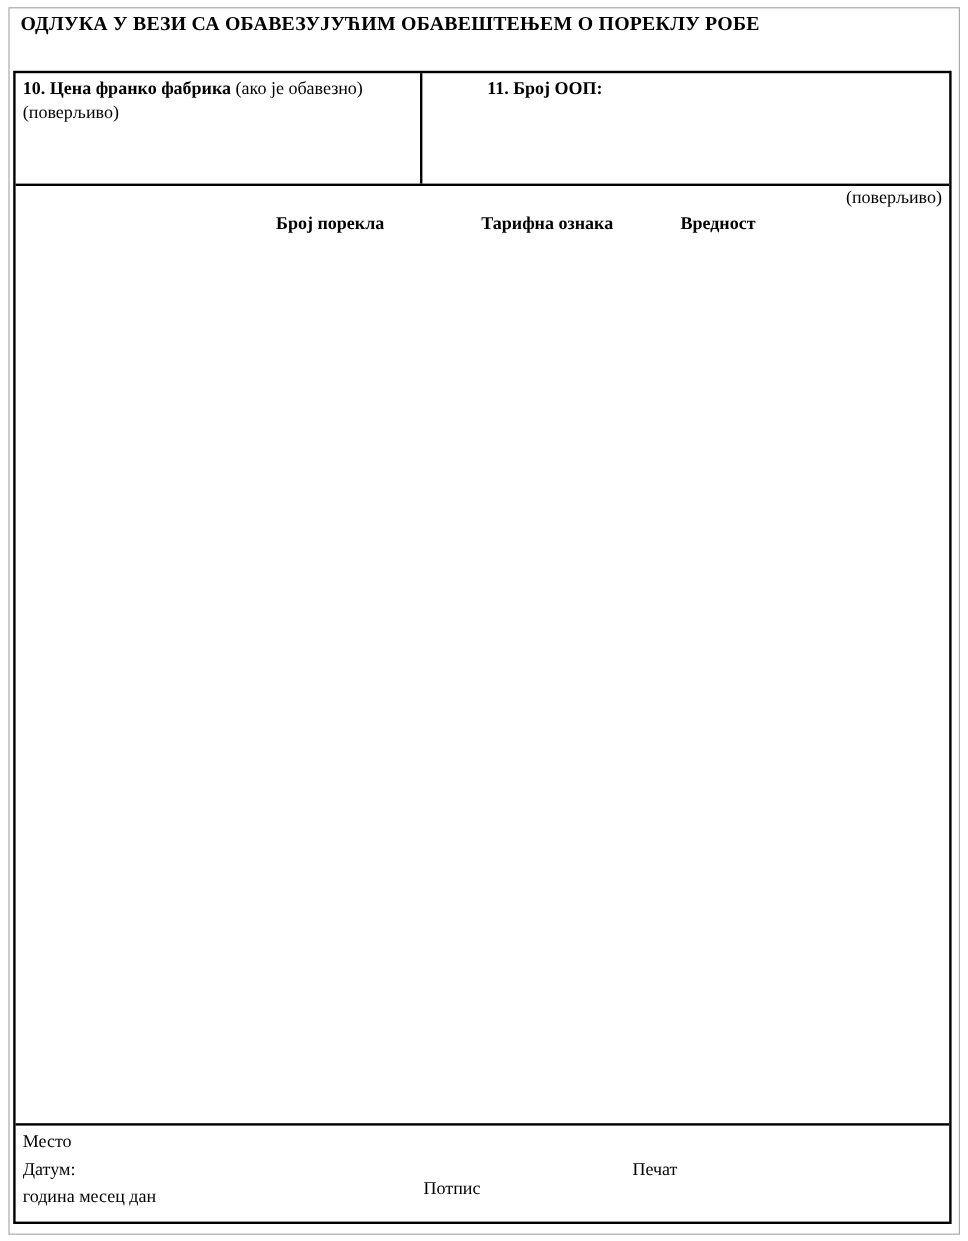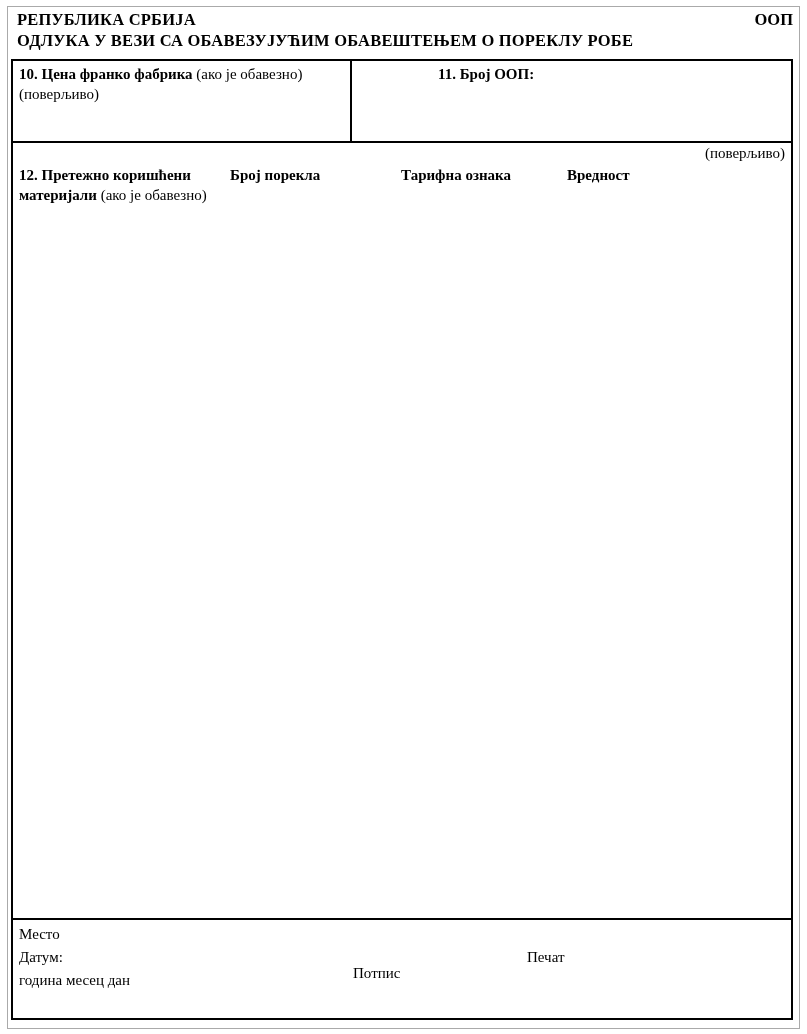--- a/index.html
+++ b/index.html
@@ -30,21 +30,21 @@
   .corner-label { font-weight: bold; font-size: 16.5px; line-height: 21px; }
 
   .form-table {
     position: absolute; left: 11px; top: 59px;
     width: 782px; height: 961px;
     border: 2px solid #000;
     display: flex; flex-direction: column;
     background: #fff;
   }
   .row-boxes {
-    display: flex; height: 82px; border-bottom: 2px solid #000; flex: 0 0 auto; gap: 32px;
+    display: flex; height: 94px; border-bottom: 2px solid #000; flex: 0 0 auto;
   }
   .cell-10 {
     width: 339px; border-right: 2px solid #000;
     padding: 3px 6px; font-size: 15px; line-height: 20px;
   }
   .cell-11 {
     flex: 1; padding: 3px 6px; font-size: 15px; line-height: 20px; margin-left: 48px;
   }
   .b { font-weight: bold; }
   .conf-row {
@@ -55,39 +55,35 @@
     flex: 1 1 auto; position: relative; font-size: 15px; line-height: 20px;
   }
   .box12-label { position: absolute; left: 6px; top: 3px; width: 215px; }
   .col-head { position: absolute; top: 3px; font-weight: bold; white-space: nowrap; }
   .col-head-0 { left: 217px; }
   .col-head-1 { left: 372px; margin-left: 16px; }
   .col-head-2 { left: 522px; margin-left: 32px; }
   .box12-space { position: absolute; left: 0; top: 46px; right: 0; bottom: 0; }
 
   .row-footer {
-    flex: 0 0 auto; height: 100px; border-top: 2px solid #000;
+    flex: 0 0 auto; height: 82px; border-top: 2px solid #000;
     position: relative; font-size: 15px; line-height: 19px;
   }
   .f-place { position: absolute; left: 6px; top: 5px; }
   .f-date { position: absolute; left: 6px; top: 28px; }
   .f-sign { position: absolute; left: 340px; top: 44px; }
   .f-stamp { position: absolute; left: 514px; top: 28px; }
   .f-hint { position: absolute; left: 6px; top: 51px; }
 </style>
 </head>
 <body>
 
 <div class="page-border"></div>
 
 <div class="header">
-  <div class="header-row1">
-    <span class="title-line">РЕПУБЛИКА СРБИЈА</span>
-    <span class="corner-label">ООП</span>
-  </div>
   <div class="title-line">ОДЛУКА У ВЕЗИ СА ОБАВЕЗУЈУЋИМ ОБАВЕШТЕЊЕМ О ПОРЕКЛУ РОБЕ</div>
 </div>
 
 <div class="form-table">
 
   <div class="row-boxes">
     <div class="cell-10">
       <div><span class="b">10. Цена франко фабрика</span> <span>(ако је обавезно)</span></div>
       <div>(поверљиво)</div>
       <div></div>
@@ -96,24 +92,20 @@
       <div class="b">11. Број ООП:</div>
       <div></div>
     </div>
   </div>
 
   <div class="conf-row">
     <span>(поверљиво)</span>
   </div>
 
   <div class="row-12">
-    <div class="box12-label">
-      <div><span class="b">12. Претежно коришћени</span></div>
-      <div><span class="b">материјали</span> <span>(ако је обавезно)</span></div>
-    </div>
     <span class="col-head col-head-0">Број порекла</span>
     <span class="col-head col-head-1">Тарифна ознака</span>
     <span class="col-head col-head-2">Вредност</span>
     <div class="box12-space"></div>
   </div>
 
   <div class="row-footer">
     <span class="f-place">Место</span>
     <span class="f-date">Датум:</span>
     <span class="f-sign">Потпис</span>

